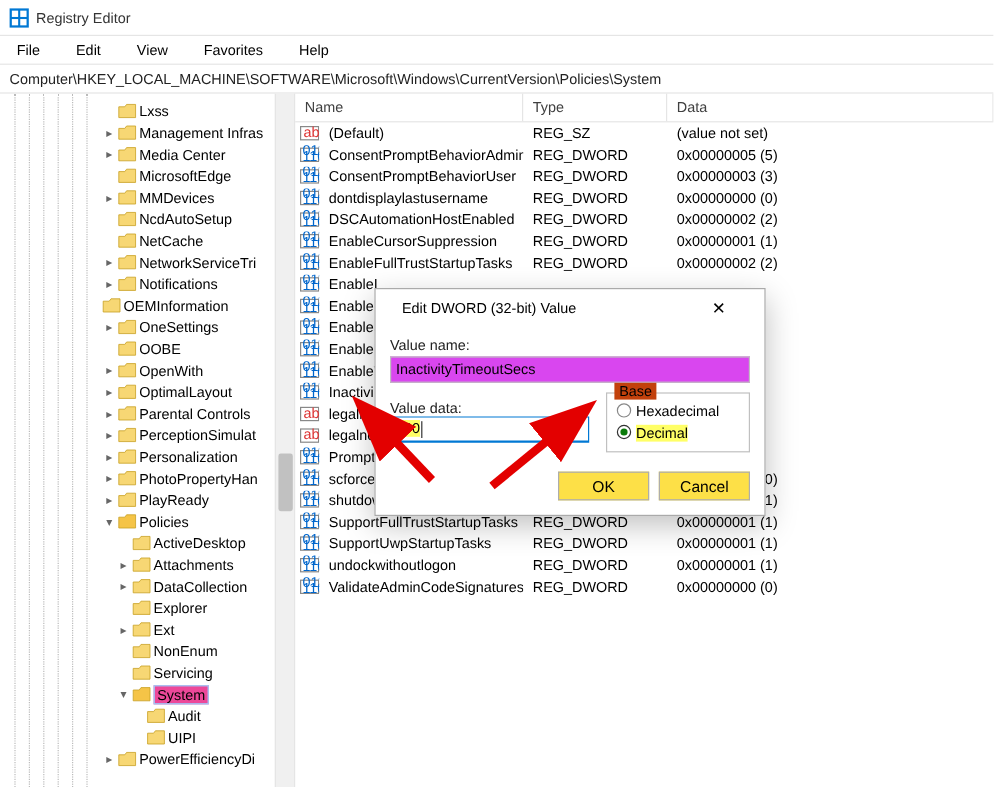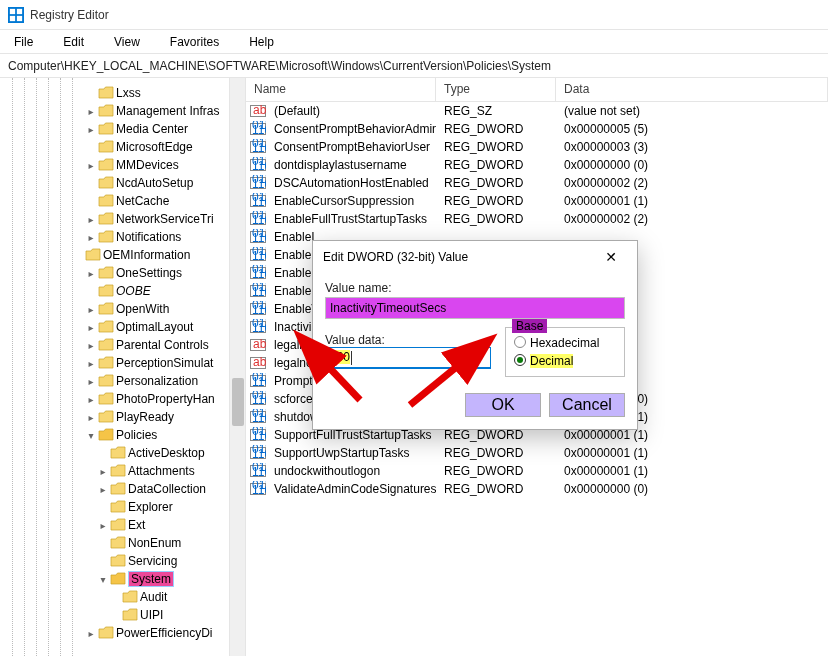--- a/index.html
+++ b/index.html
@@ -35,40 +35,40 @@
     .list-body { }
     .list-row { display: flex; height: 18px; align-items: center; }
     .list-row .cell { padding: 0 8px; white-space: nowrap; overflow: hidden; font-size: 12px; }
     .list-row .icon { width: 20px; display:flex; align-items:center; justify-content:center; padding-left:4px;}
     .list-row .icon svg{ width:16px; height:16px;}
     .list-row .nm { width: 170px; }
     .list-row .tp { width: 120px; }
     .list-row .dt { flex: 1; }
 
     .dialog { position: absolute; left: 312px; top: 240px; width: 326px; background: #fff; border: 1px solid #aaa; box-shadow: 0 8px 24px rgba(0,0,0,0.25); }
-    .dialog-titlebar { display: flex; align-items: center; height: 32px; padding: 0 10px; }
+    .dialog-titlebar { display: flex; align-items: center; height: 32px; padding: 0 22px; }
     .dialog-titlebar .title { flex: 1; font-size: 12px; }
     .dialog-titlebar .close { width: 32px; height: 32px; display:flex; align-items:center; justify-content:center; font-size: 14px; }
     .dialog-body { padding: 2px 12px 12px 12px; }
     .dialog-body .label { font-size: 12px; margin-top: 6px; color:#222; }
     .dialog-body .textfield { width: 100%; height: 22px; border: 1px solid #7a7a7a; padding: 2px 4px; font-size: 12px; margin-top: 2px; background:#fff;}
     .dialog-body .textfield.readonly{ background: #d946ef; border-color:#c0c0c0;}
     .dialog-row2 { display: flex; gap: 14px; margin-top: 8px;}
     .dialog-row2 .left { flex: 1; }
     .dialog-row2 .right { width: 120px; }
     .value-input { width: 100%; height: 22px; border: 1px solid #0078d4; padding: 2px 4px; font-size: 12px; background:#fff; border-bottom: 2px solid #0078d4;}
     .value-input .value{ background: #ffff66; }
     .base-group { border: 1px solid #c0c0c0; padding: 4px 8px 8px 8px; position: relative; margin-top:0;}
-    .base-title { position: absolute; top: -9px; left: 6px; background: #a21caf; padding: 0 4px; font-size: 12px; }
+    .base-title { position: absolute; top: -9px; left: 6px; background: #c2410c; padding: 0 4px; font-size: 12px; }
     .radio-row { display:flex; align-items:flex-start; gap:4px; margin-top:4px; font-size:12px;}
     .radio-row.hilite .radio-label{ background:#ffff66;}
     .radio-checked-dot{ width:12px; height:12px; border-radius:50%; border:1px solid #333; display:inline-flex; align-items:center; justify-content:center;}
     .radio-checked-dot .dot{ width:6px; height:6px; background:#0a7a0a; border-radius:50%;}
     .dialog-buttons { display:flex; justify-content:flex-end; gap:8px; margin-top:16px;}
-    .dialog-buttons button { width: 76px; height: 24px; border:1px solid #adadad; background:#c4b5fd; font-size:16px; }
+    .dialog-buttons button { width: 76px; height: 24px; border:1px solid #adadad; background:#fde047; font-size:13px; }
 
     .arrow { position:absolute; pointer-events:none; }
     .arrow svg{ overflow:visible;}
     .caret{ display:inline-block; border-left:1px solid #333; height:14px; vertical-align:middle; margin-left:1px;}
     .folder-svg{ width:16px; height:14px; }
   </style>
 </head>
 <body>
 
 <div class="titlebar">
@@ -189,21 +189,21 @@
         </div>
         <div class="tree-row" style="padding-left: 84px;">
           <span class="chev">▸</span>
           <span class="folder-icon">
             <svg class="folder-svg" viewBox="0 0 16 14">
               <path d="M1 3 L6 3 L7.5 1 L15 1 L15 12 L1 12 Z" fill="#f7d774" stroke="#c9a227" stroke-width="0.7"></path>
             </svg>
           </span>
           <span class="lbl">OneSettings</span>
         </div>
-        <div class="tree-row" style="padding-left: 84px; font-style: italic;">
+        <div class="tree-row" style="padding-left: 84px;">
           <span class="chev">&nbsp;</span>
           <span class="folder-icon">
             <svg class="folder-svg" viewBox="0 0 16 14">
               <path d="M1 3 L6 3 L7.5 1 L15 1 L15 12 L1 12 Z" fill="#f7d774" stroke="#c9a227" stroke-width="0.7"></path>
             </svg>
           </span>
           <span class="lbl">OOBE</span>
         </div>
         <div class="tree-row" style="padding-left: 84px;">
           <span class="chev">▸</span>

